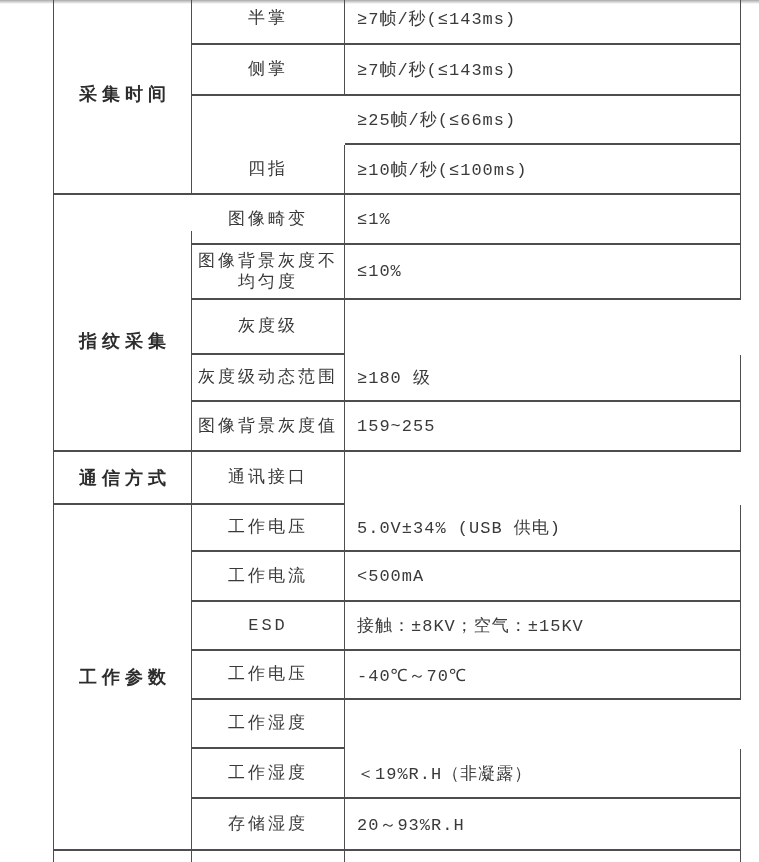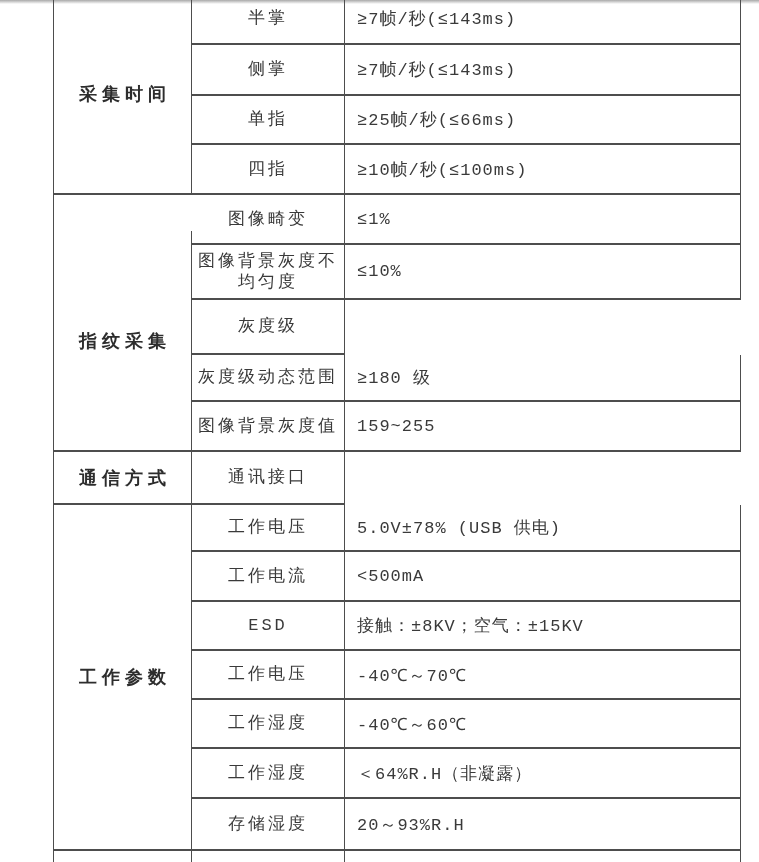--- a/index.html
+++ b/index.html
@@ -84,52 +84,50 @@
 
 <div class="top-shade"></div>
 
 <div class="spec-table">
 
   <div class="cell cat span-a">采集时间</div>
   <div class="cell item r1">半掌</div>
   <div class="cell val r1">≥7帧/秒(≤143ms)</div>
   <div class="cell item r2">侧掌</div>
   <div class="cell val r2">≥7帧/秒(≤143ms)</div>
-  <div class="cell item r3">单指</div>
   <div class="cell val r3">≥25帧/秒(≤66ms)</div>
   <div class="cell item r4">四指</div>
   <div class="cell val r4">≥10帧/秒(≤100ms)</div>
 
   <div class="cell cat span-b">指纹采集</div>
   <div class="cell item r5">图像畸变</div>
   <div class="cell val r5">≤1%</div>
   <div class="cell item r6">图像背景灰度不均匀度</div>
   <div class="cell val r6">≤10%</div>
   <div class="cell item r7">灰度级</div>
   <div class="cell item r8">灰度级动态范围</div>
   <div class="cell val r8">≥180 级</div>
   <div class="cell item r9">图像背景灰度值</div>
   <div class="cell val r9">159~255</div>
 
   <div class="cell cat span-c">通信方式</div>
   <div class="cell item r10">通讯接口</div>
 
   <div class="cell cat span-d">工作参数</div>
   <div class="cell item r11">工作电压</div>
-  <div class="cell val r11">5.0V±78% (USB 供电)</div>
+  <div class="cell val r11">5.0V±34% (USB 供电)</div>
   <div class="cell item r12">工作电流</div>
   <div class="cell val r12">&lt;500mA</div>
   <div class="cell item r13">ESD</div>
   <div class="cell val r13">接触：±8KV；空气：±15KV</div>
   <div class="cell item r14">工作电压</div>
   <div class="cell val r14">-40℃～70℃</div>
   <div class="cell item r15">工作湿度</div>
-  <div class="cell val r15">-40℃～60℃</div>
   <div class="cell item r16">工作湿度</div>
-  <div class="cell val r16">＜64%R.H（非凝露）</div>
+  <div class="cell val r16">＜19%R.H（非凝露）</div>
   <div class="cell item r17">存储湿度</div>
   <div class="cell val r17">20～93%R.H</div>
 
   <div class="cell c1 r18"></div>
   <div class="cell item r18"></div>
   <div class="cell val r18"></div>
 
 </div>
 
 </body></html>

